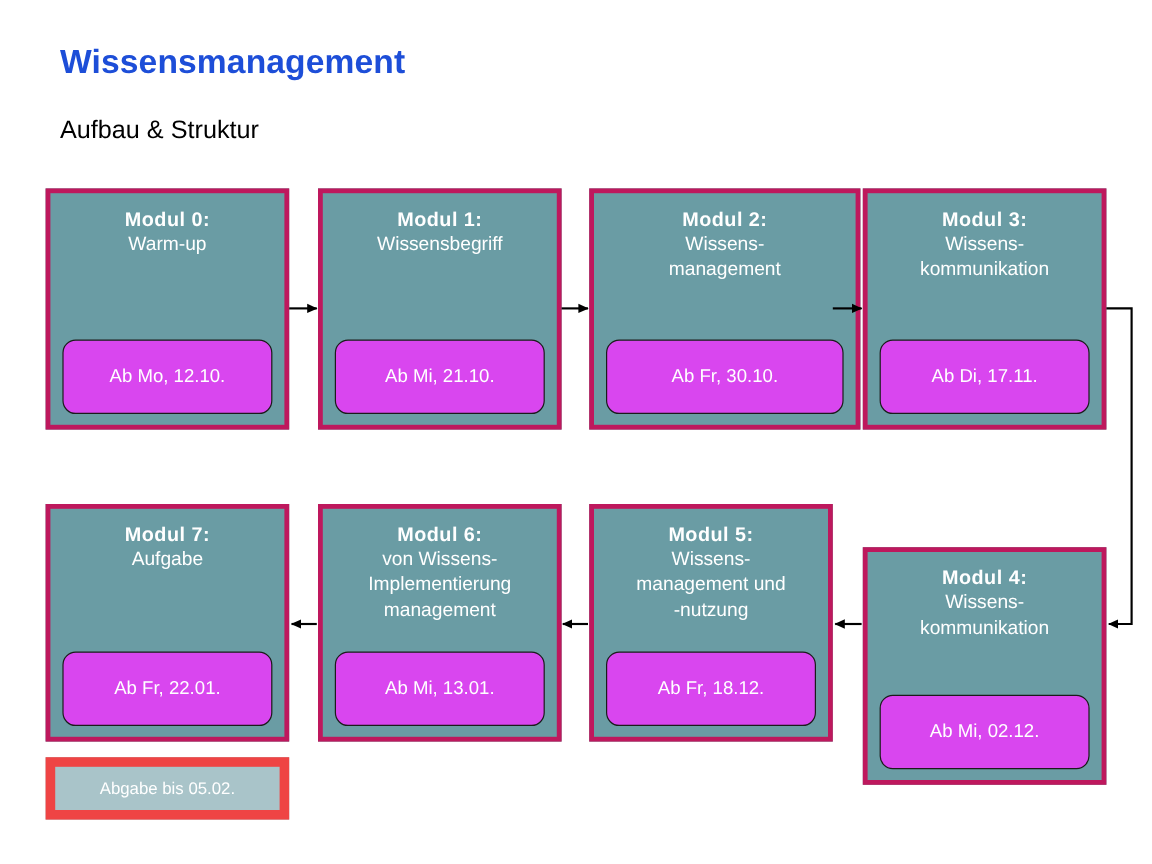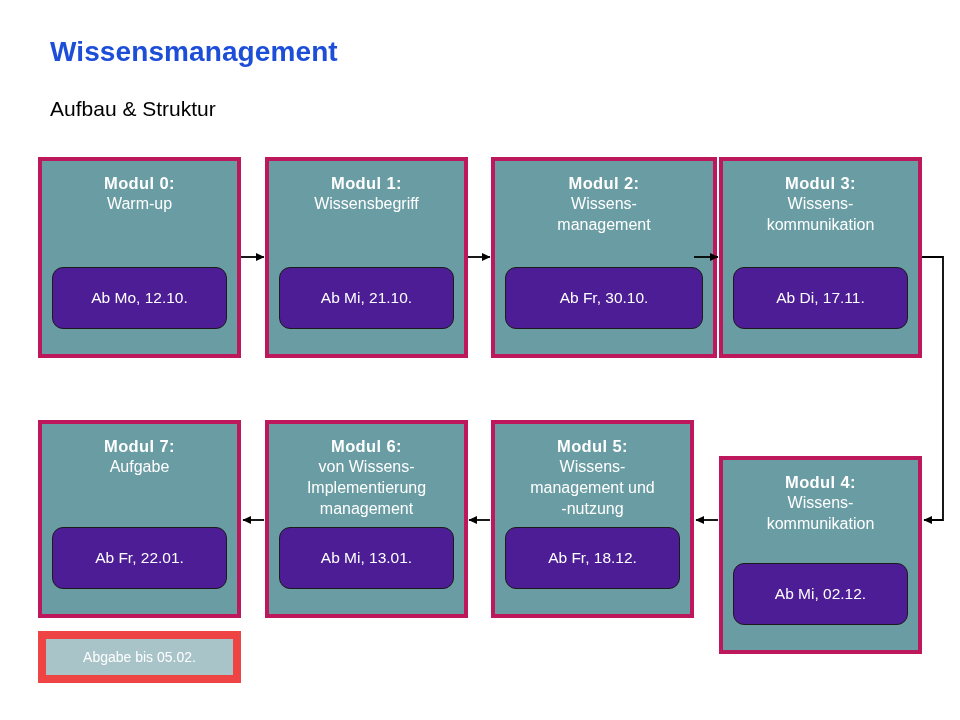--- a/index.html
+++ b/index.html
@@ -68,23 +68,23 @@
   .module-title .sub {
     display: block;
     font-weight: normal;
     font-size: 16px;
   }
   .date-chip {
     position: absolute;
     box-sizing: border-box;
     left: 10px;
     right: 10px;
-    bottom: 25px;
+    bottom: 9px;
     height: 62px;
-    background: #4c1d95;
+    background: #d946ef;
     border: 1.6px solid #1b1b1b;
     border-radius: 11px;
     color: #ffffff;
     font-size: 15.5px;
     display: flex;
     align-items: center;
     justify-content: center;
     text-align: center;
   }
 

